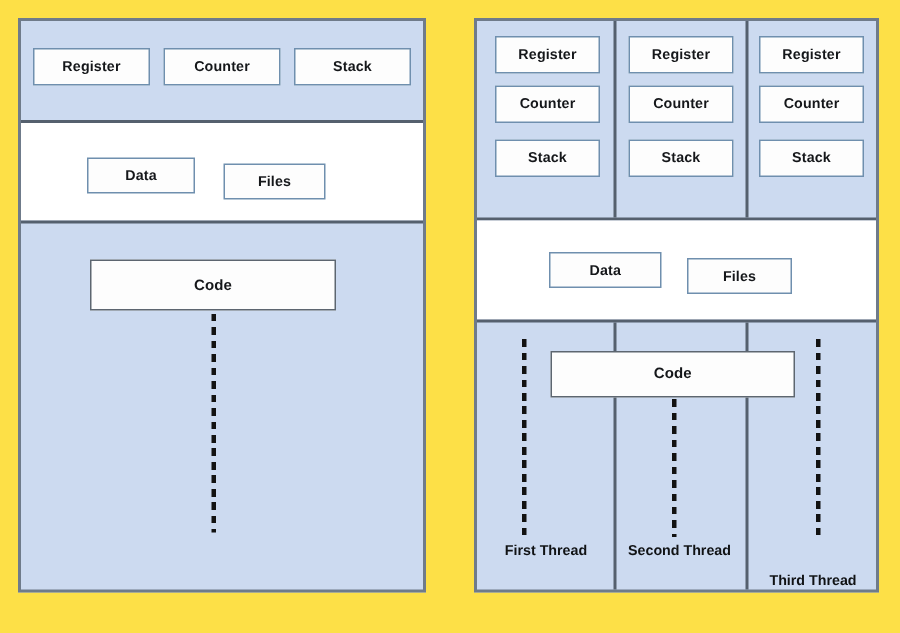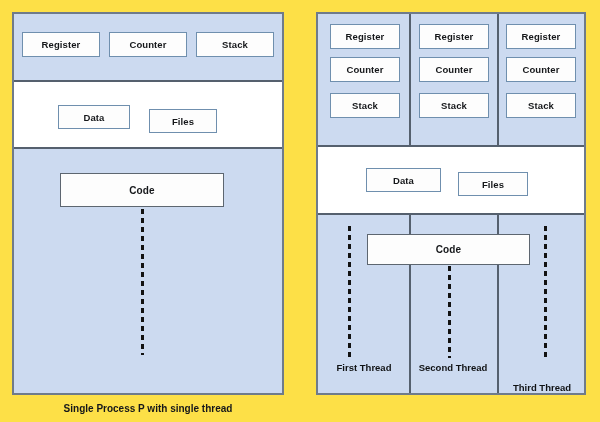--- a/index.html
+++ b/index.html
@@ -123,21 +123,20 @@
     <div class="box" style="left:135px; top:95px; width:68px; height:24px;">Files</div>
 
     <div class="hdiv" style="left:0px; top:133px; width:268px;"></div>
 
     <div class="box code-box" style="left:46px; top:159px; width:164px; height:34px;">Code</div>
 
     <div class="thread-line" style="left:127px; top:195px; height:146px;"></div>
 
   </div>
 
-  <div class="caption" style="left:12px; top:403px; width:272px;">Single Process P with single thread</div>
 
   <div class="process-frame" style="left:316px; top:12px; width:270px; height:383px;">
 
     <div class="vdiv" style="left:91px; top:0px; height:131px;"></div>
     <div class="vdiv" style="left:179px; top:0px; height:131px;"></div>
 
     <div class="box" style="left:12px; top:10px; width:70px; height:25px;">Register</div>
     <div class="box" style="left:12px; top:43px; width:70px; height:25px;">Counter</div>
     <div class="box" style="left:12px; top:79px; width:70px; height:25px;">Stack</div>
 

